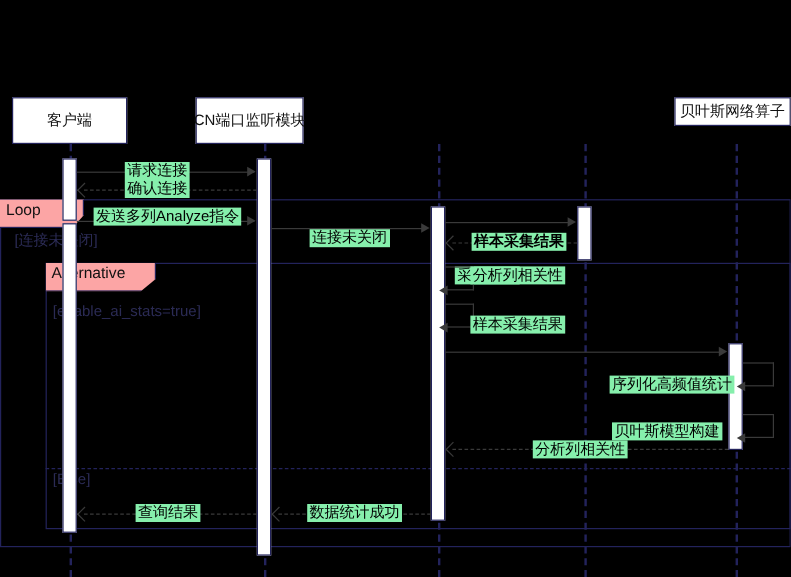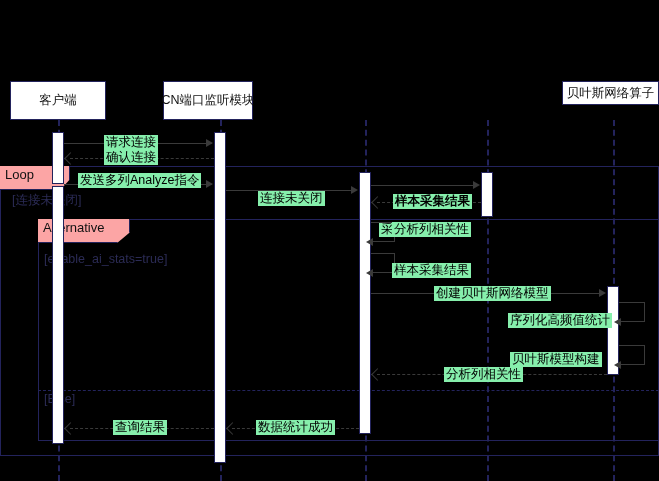--- a/index.html
+++ b/index.html
@@ -113,21 +113,20 @@
   <div class="self-loop" style="left:371px;top:222px;width:24px;height:20px;"></div>
   <div class="arrow left" style="left:366px;top:238px;"></div>
   <div class="msg-label" style="left:392px;top:222px;">分析列相关性</div>
 
   <div class="self-loop" style="left:371px;top:253px;width:24px;height:20px;"></div>
   <div class="arrow left" style="left:366px;top:269px;"></div>
   <div class="msg-label" style="left:392px;top:263px;">样本采集结果</div>
 
   <div class="msg-line" style="left:371px;top:293px;width:230px;"></div>
   <div class="arrow right" style="left:599px;top:289px;"></div>
-  <div class="msg-label" style="left:434px;top:286px;">创建贝叶斯网络模型</div>
 
   <div class="self-loop" style="left:619px;top:302px;width:26px;height:20px;"></div>
   <div class="arrow left" style="left:614px;top:318px;"></div>
   <div class="msg-label" style="left:508px;top:313px;">序列化高频值统计</div>
 
   <div class="self-loop" style="left:619px;top:345px;width:26px;height:20px;"></div>
   <div class="arrow left" style="left:614px;top:361px;"></div>
   <div class="msg-label" style="left:510px;top:352px;">贝叶斯模型构建</div>
 
   <div class="msg-line dashed" style="left:377px;top:374px;width:230px;"></div>

